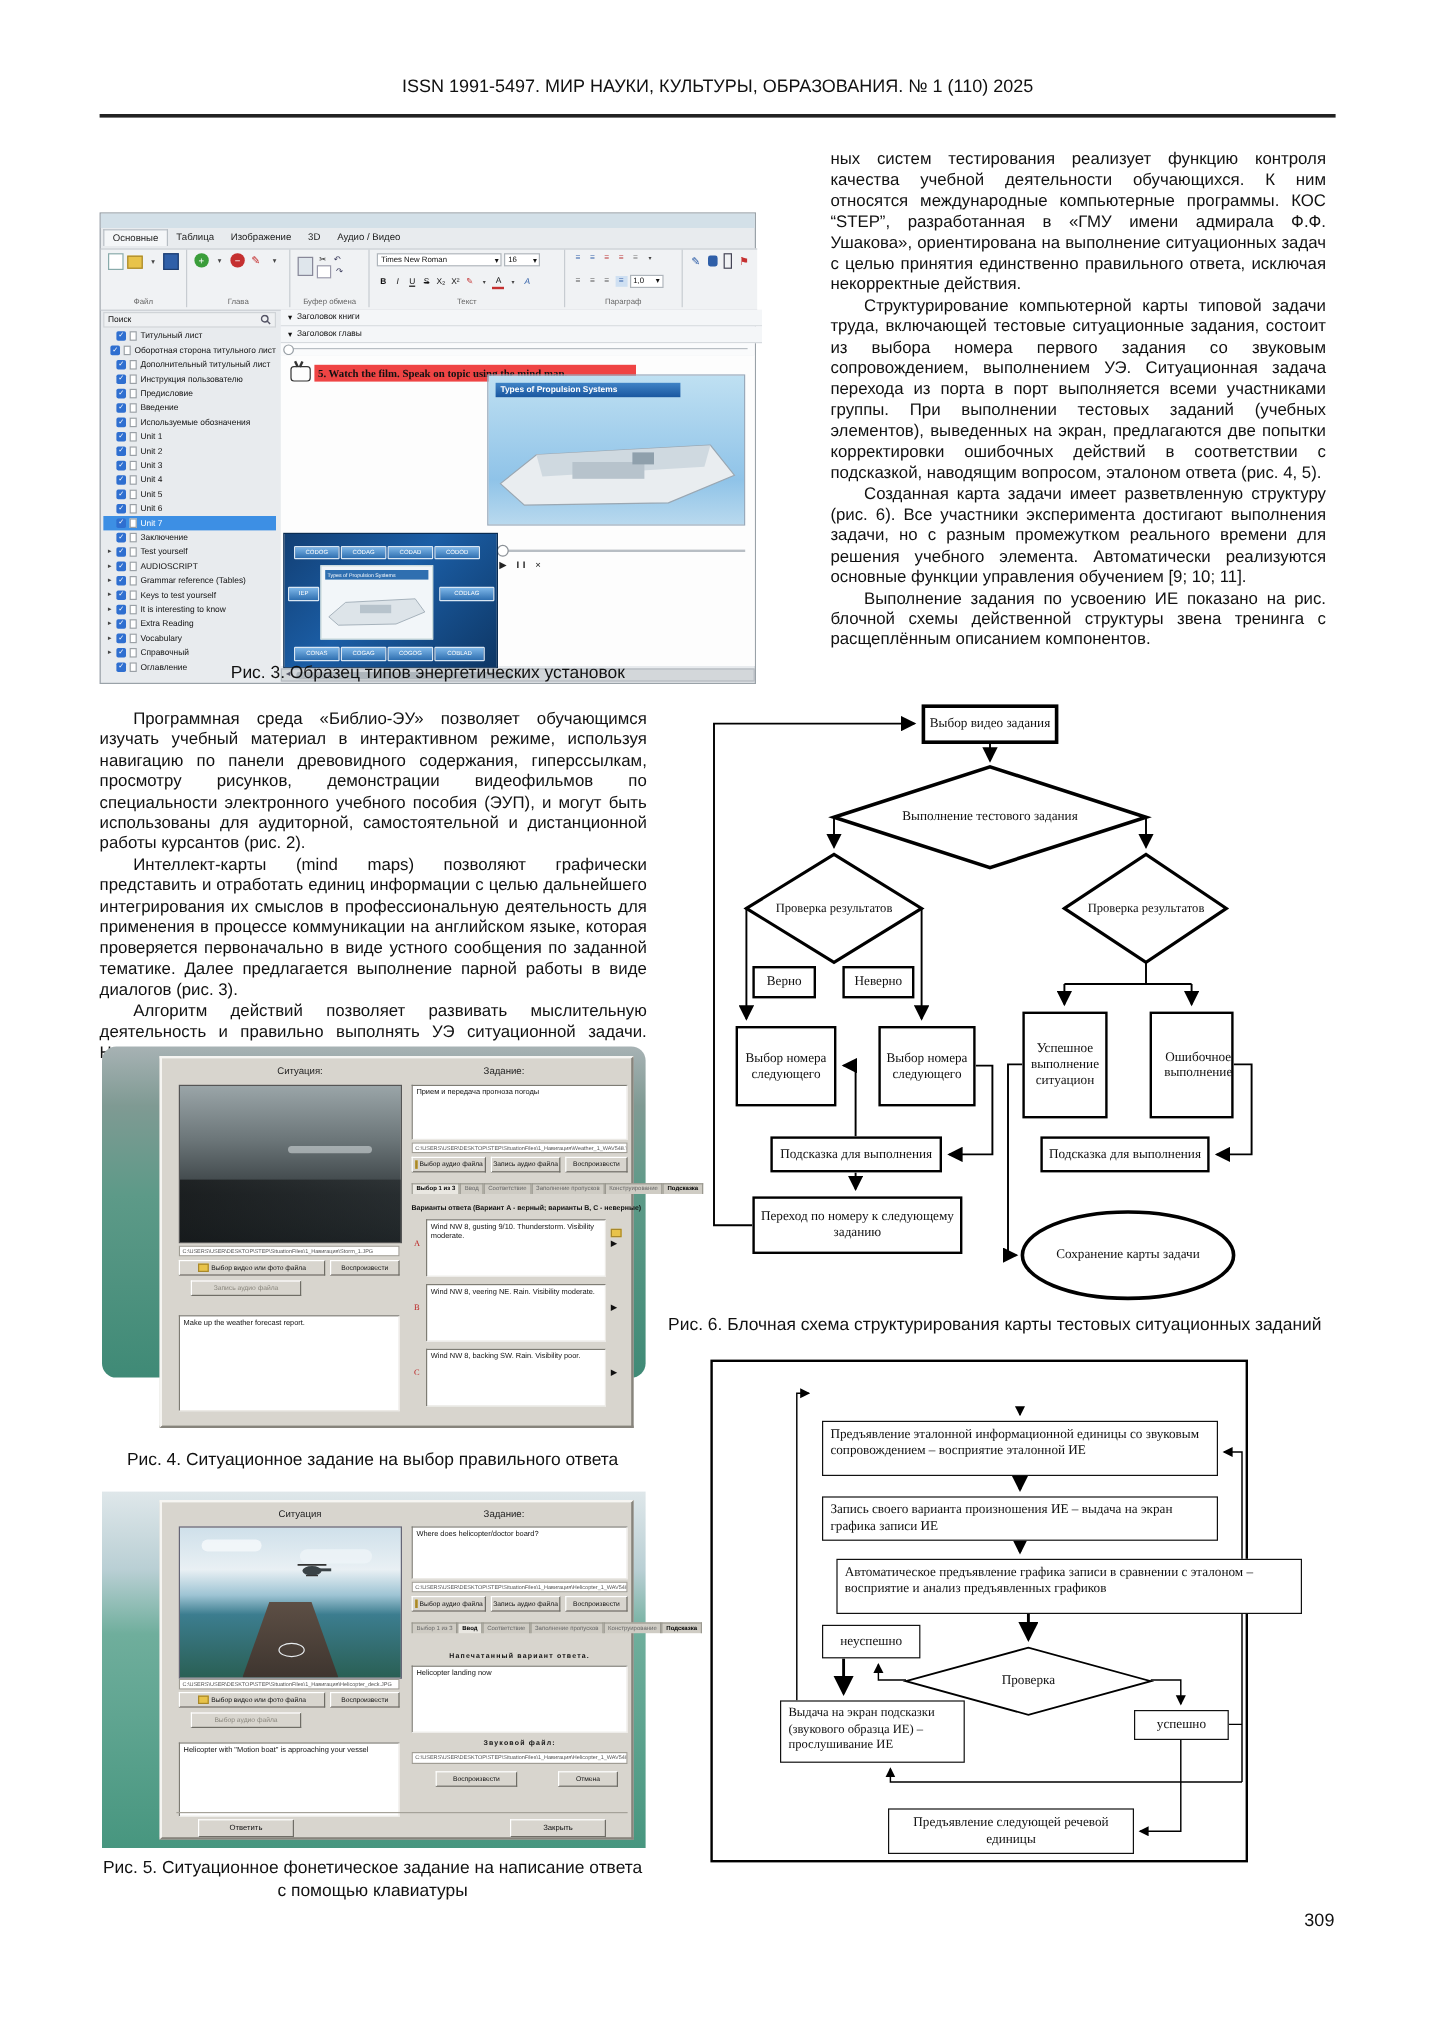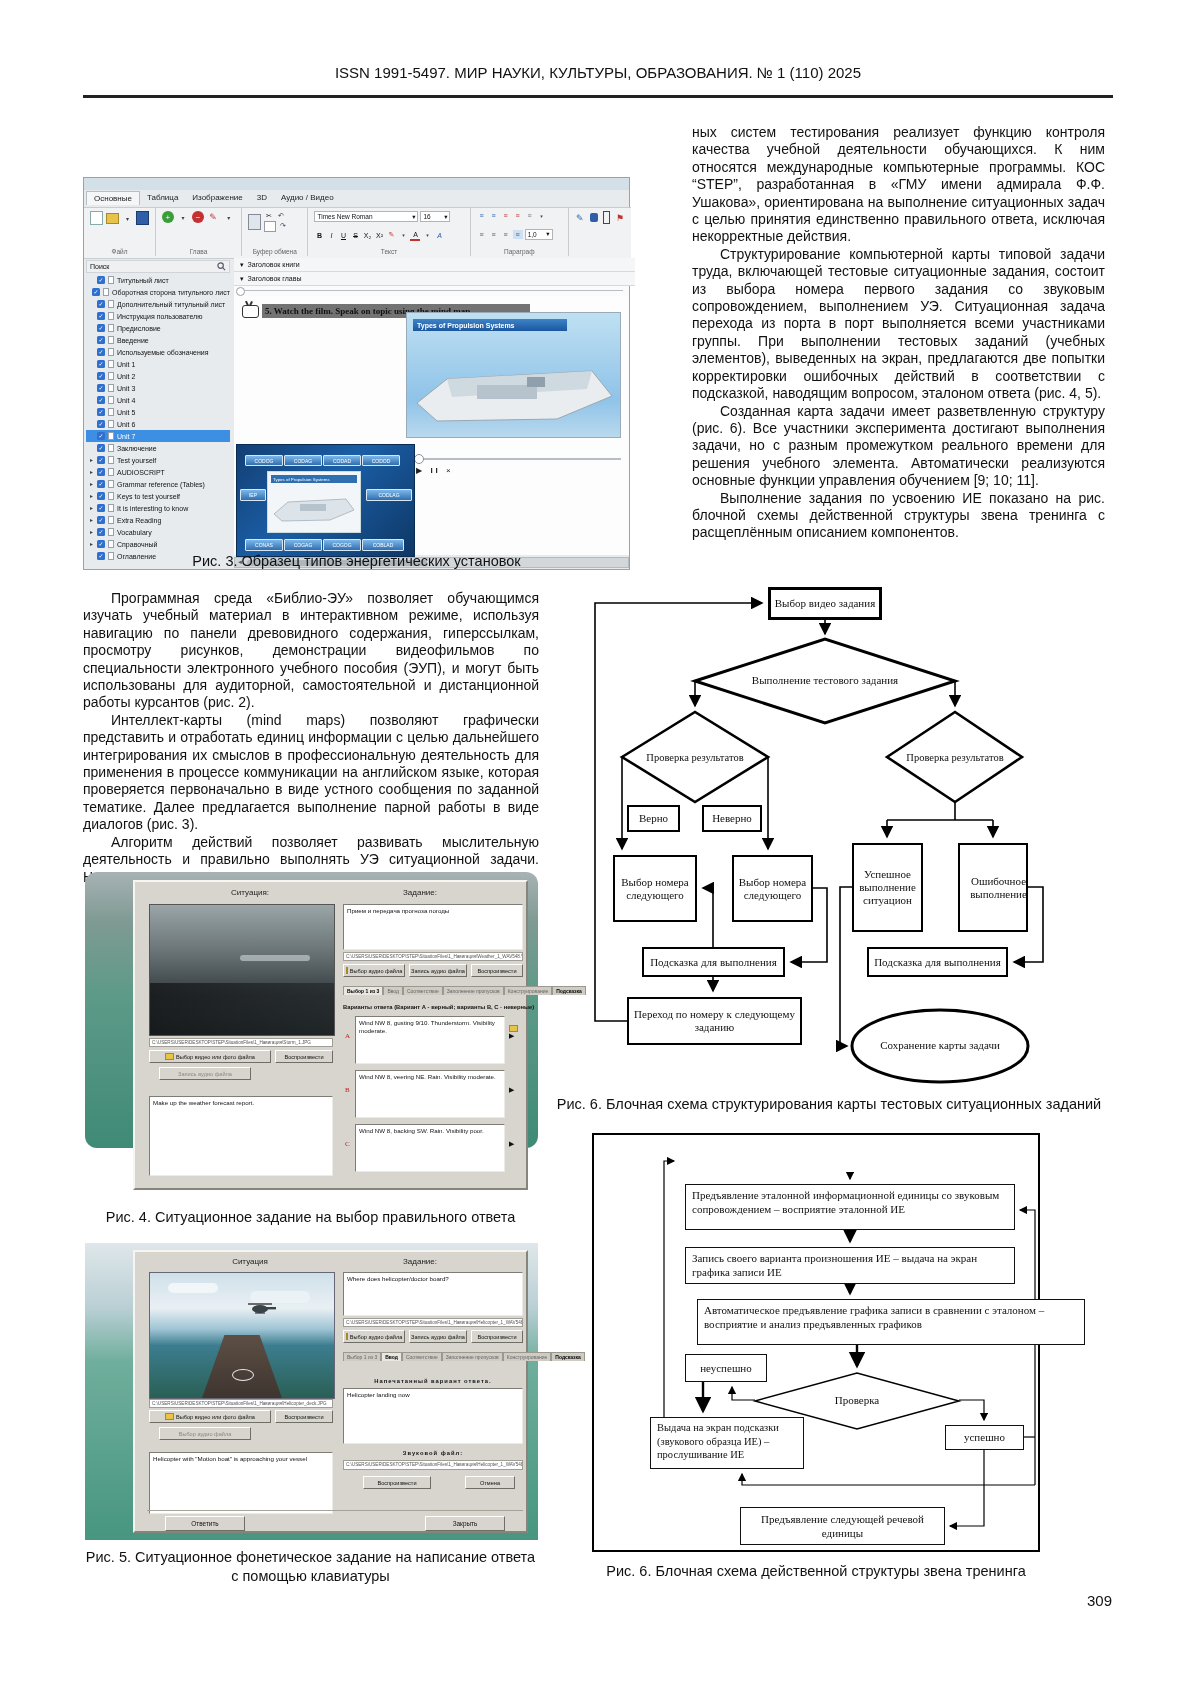--- a/index.html
+++ b/index.html
@@ -341,21 +341,21 @@
     </div>
     <div class="abs" style="left:150px;top:108px;width:395px;height:10px;background:#fafbfc;border-bottom:1px solid #e2e5e8;">
       <div class="abs" style="left:4px;top:4px;width:385px;height:1px;background:#b8bec4;"></div>
       <div class="abs" style="left:2px;top:1px;width:7px;height:7px;border-radius:50%;background:#fff;border:1px solid #99a0a6;"></div>
     </div>
     <div class="abs" style="left:150px;top:118px;width:395px;height:259px;background:#fdfdfd;">
 
       <span class="abs" style="left:8px;top:9px;width:15px;height:11px;border:1.6px solid #333;border-radius:3px;"></span>
       <span class="abs" style="left:12px;top:5px;width:1.5px;height:5px;background:#333;transform:rotate(-25deg);"></span>
       <span class="abs" style="left:16px;top:5px;width:1.5px;height:5px;background:#333;transform:rotate(25deg);"></span>
-      <div class="abs" style="left:28px;top:8px;width:262px;background:#737373;font-family:'Liberation Serif',serif;font-weight:bold;font-size:9px;padding:2px 3px;">5. Watch the film. Speak on topic using the mind map.</div>
+      <div class="abs" style="left:28px;top:8px;width:262px;background:#ef4444;font-family:'Liberation Serif',serif;font-weight:bold;font-size:9px;padding:2px 3px;">5. Watch the film. Speak on topic using the mind map.</div>
 
       <div class="abs" style="left:172px;top:16px;width:213px;height:124px;background:linear-gradient(#bfe0f2,#8fc3e8 70%,#b9d9ee);border:1px solid #9ab;">
         <div class="abs" style="left:6px;top:6px;width:150px;height:12px;background:linear-gradient(#3f83c6,#1a57a0);color:#fff;font-size:7px;font-weight:bold;display:flex;align-items:center;padding-left:4px;">Types of Propulsion Systems</div>
         <svg class="abs" style="left:0;top:28px;" width="213" height="96" viewBox="0 0 213 96">
           <polygon points="10,62 40,38 185,30 205,55 150,78 30,80" fill="#e9edf0" stroke="#9aa7b2" stroke-width="1"></polygon>
           <polygon points="40,38 185,30 180,48 45,56" fill="#cfd9e0"></polygon>
           <rect x="70" y="44" width="60" height="14" fill="#b7c3cc"></rect>
           <rect x="120" y="36" width="18" height="10" fill="#8fa0ac"></rect>
         </svg>
       </div>
@@ -481,21 +481,20 @@
     </svg>
     <div class="fb2" style="left:91px;top:49px;width:330px;height:46px;">Предъявление эталонной информационной единицы со звуковым сопровождением – восприятие эталонной ИЕ</div>
     <div class="fb2" style="left:91px;top:112px;width:330px;height:37px;">Запись своего варианта произношения ИЕ – выдача на экран графика записи ИЕ</div>
     <div class="fb2" style="left:103px;top:164px;width:388px;height:46px;">Автоматическое предъявление графика записи в сравнении с эталоном – восприятие и анализ предъявленных графиков</div>
     <div class="fb2 fb2c" style="left:91px;top:219px;width:82px;height:28px;">неуспешно</div>
     <div class="dtx" style="left:213px;top:255px;width:100px;height:22px;font-size:11px;">Проверка</div>
     <div class="fb2" style="left:56px;top:282px;width:154px;height:52px;font-size:10.5px;">Выдача на экран подсказки (звукового образца ИЕ) – прослушивание ИЕ</div>
     <div class="fb2 fb2c" style="left:351px;top:290px;width:79px;height:25px;">успешно</div>
     <div class="fb2 fb2c" style="left:146px;top:372px;width:205px;height:38px;text-align:center;">Предъявление следующей речевой единицы</div>
   </div>
-  <div class="abs cap" style="left:592px;top:1562px;width:448px;">Рис. 6. Блочная схема действенной структуры звена тренинга</div>
 
   <div class="abs sea4" style="left:85px;top:872px;width:453px;height:276px;border-radius:12px;">
     <div class="w95" style="left:48px;top:8px;width:395px;height:310px;">
       <div class="wlabel" style="left:60px;top:6px;width:110px;">Ситуация:</div>
       <div class="wlabel" style="left:230px;top:6px;width:110px;">Задание:</div>
 
       <div class="abs" style="left:14px;top:22px;width:184px;height:130px;background:linear-gradient(#9aa5a8 0%,#6b7578 35%,#343b3e 70%,#1d2224 100%);border:1px solid #555;">
         <div class="abs" style="left:0;top:78px;width:184px;height:52px;background:linear-gradient(165deg,rgba(0,0,0,0.55),rgba(40,48,52,0.2));"></div>
         <div class="abs" style="left:90px;top:50px;width:70px;height:6px;background:rgba(230,235,238,0.5);border-radius:3px;"></div>
       </div>

